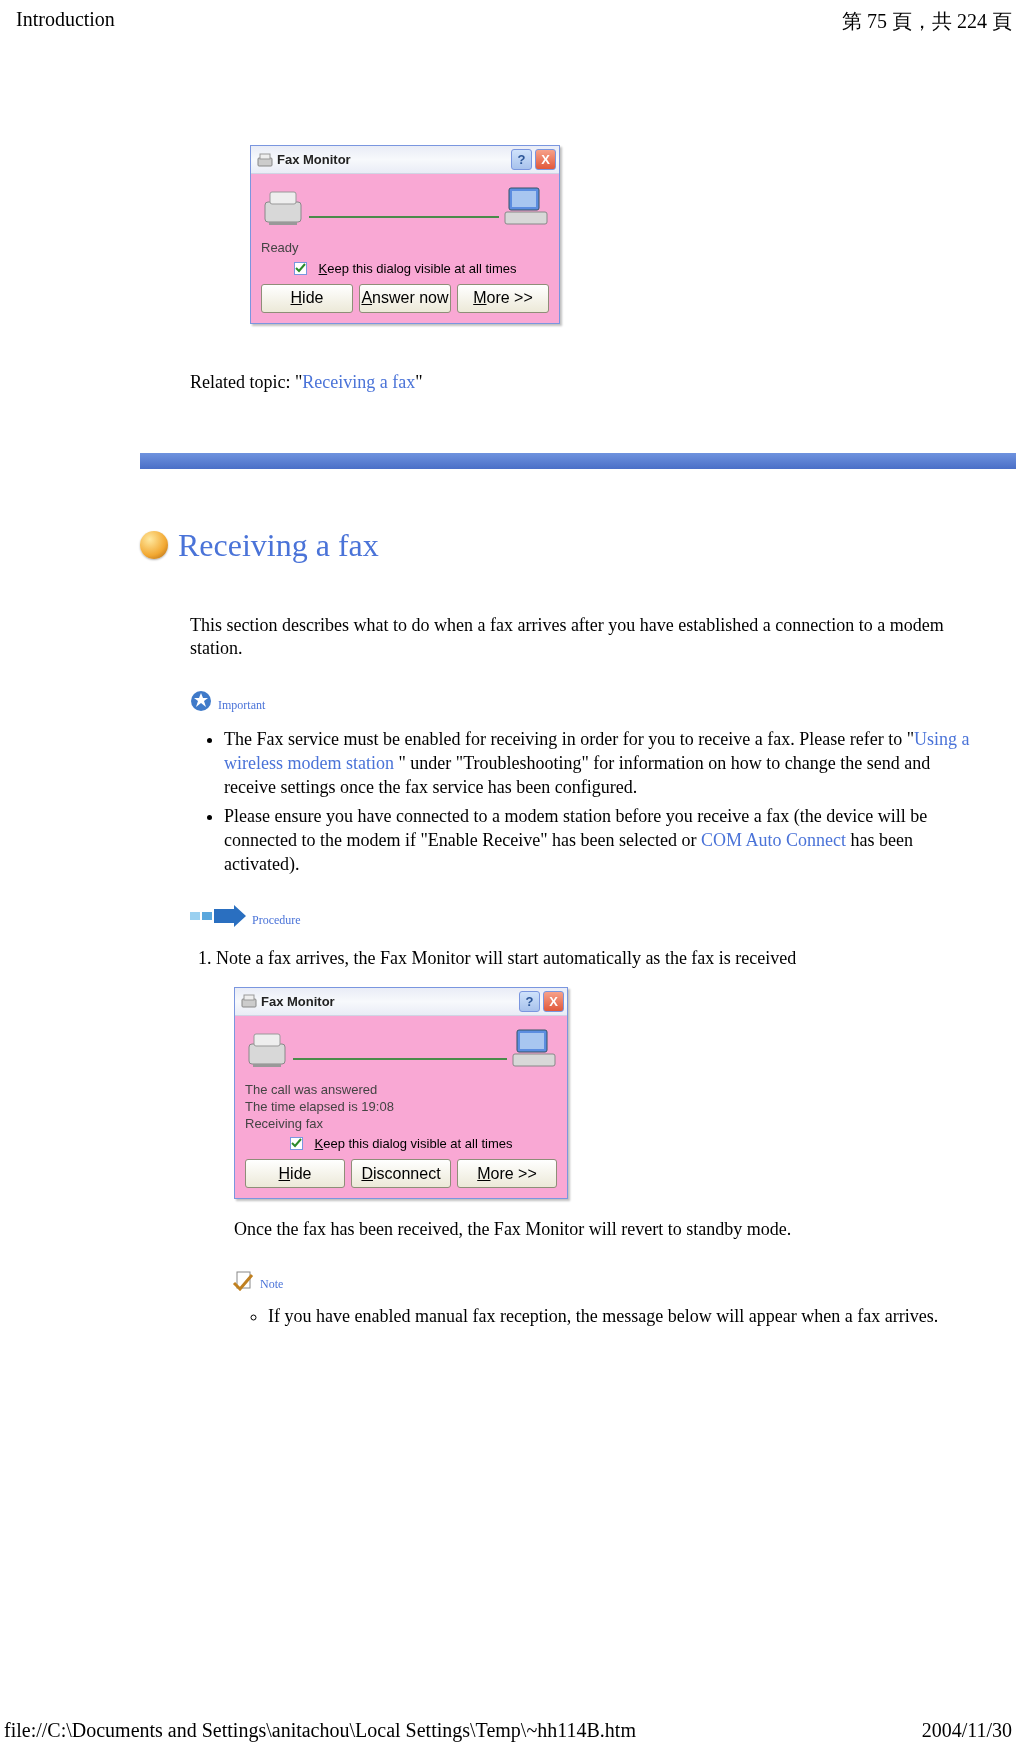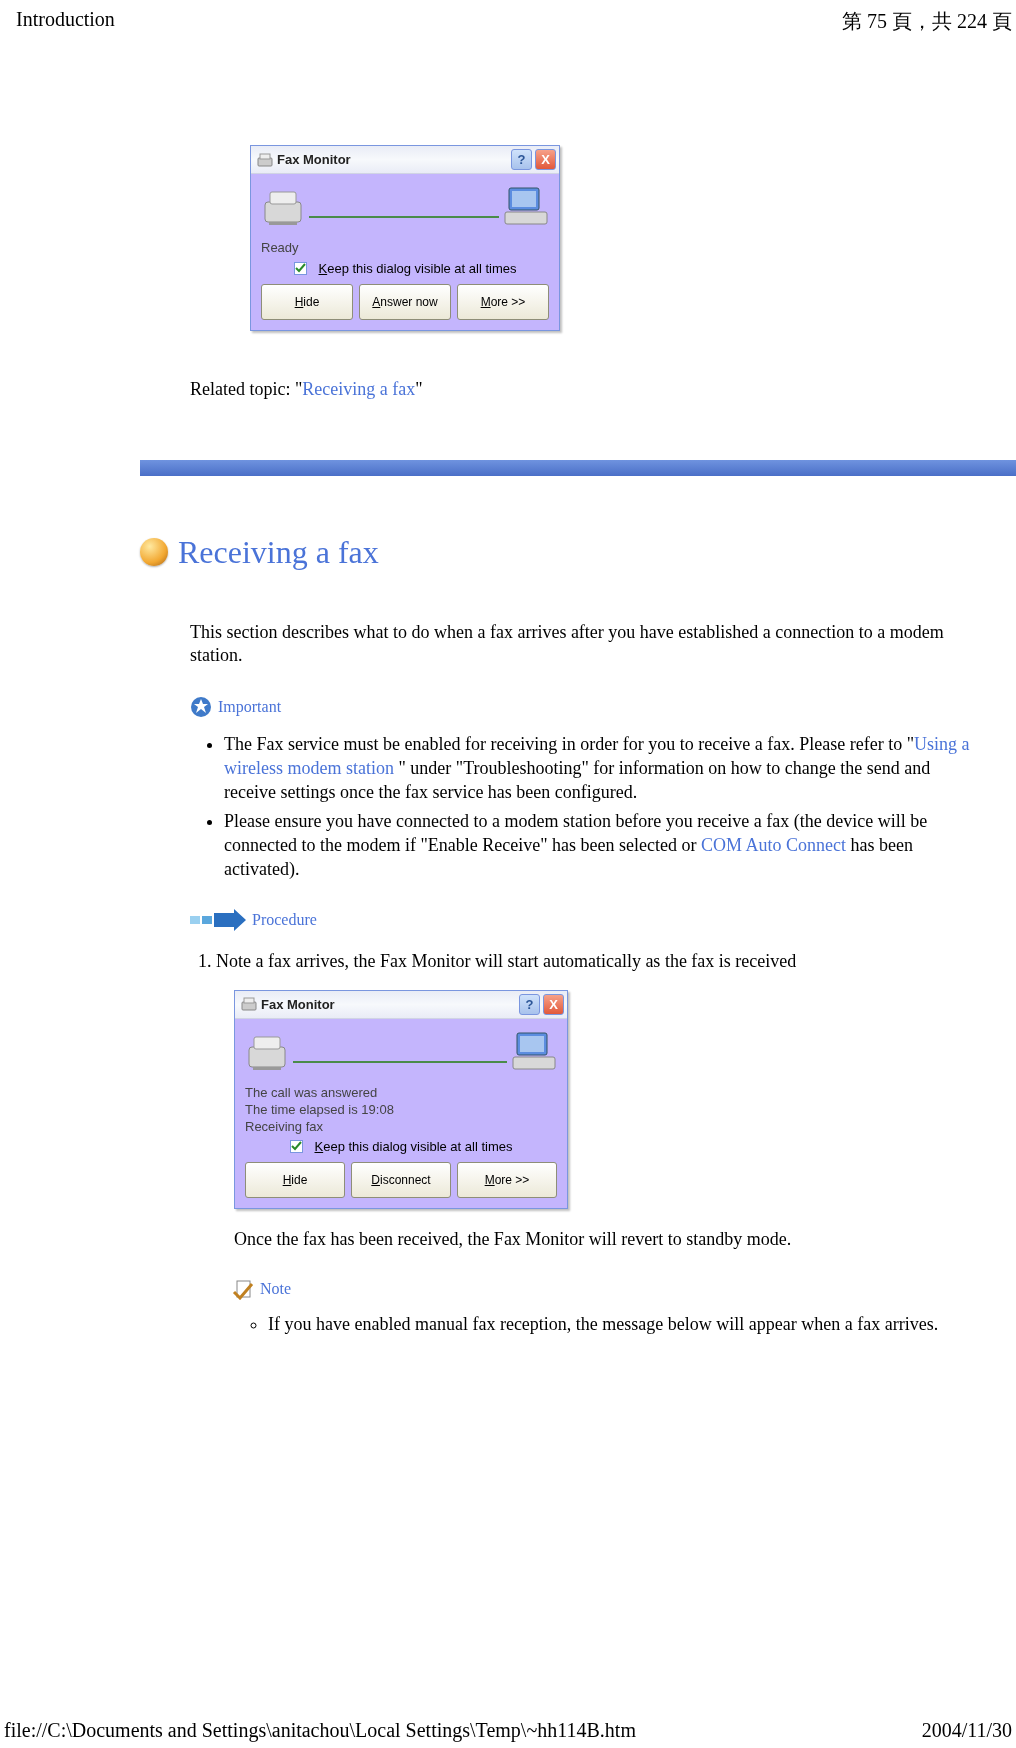--- a/index.html
+++ b/index.html
@@ -17,21 +17,21 @@
     justify-content: space-between;
     padding: 8px 4px 0 16px;
     font-size: 20px;
   }
   .content-col {
     margin-left: 190px;
     margin-right: 40px;
   }
   .fax-dialog {
     width: 310px;
-    background: #c4b5fd;
+    background: #f9a8d4;
     border: 1px solid #7a96df;
     box-shadow: 2px 2px 2px rgba(0,0,0,0.25);
     font-family: Tahoma, sans-serif;
     font-size: 13px;
     margin-left: 60px;
   }
   .fax-titlebar {
     height: 28px;
     background: linear-gradient(to bottom, #e9ecf6 0%, #f7f9fc 50%, #e9ecf6 100%);
     display: flex;
@@ -90,26 +90,26 @@
     justify-content: center;
   }
   .underline-letter { text-decoration: underline; }
   .dlg-buttons {
     display: flex;
     gap: 6px;
     margin-top: 8px;
   }
   .dlg-btn {
     flex: 1;
-    height: 36px;
+    height: 29px;
     background: linear-gradient(#fff,#ece9d8);
     border: 1px solid #8e8e78;
     border-radius: 3px;
     font-family: Tahoma, sans-serif;
-    font-size: 12px;
+    font-size: 16px;
     display: flex;
     align-items: center;
     justify-content: center;
   }
   .related {
     margin-top: 48px;
     margin-left: 0;
   }
   .link { color: #4a73d8; }
   .section-bar {
@@ -146,21 +146,22 @@
     display: flex;
     align-items: center;
     gap: 6px;
     margin-top: 28px;
   }
   .star {
     width: 22px; height: 22px;
   }
   .important-label, .procedure-label, .note-label {
     color: #4a73d8;
-    font-size: 16px;
+    font-size: 12px;
+    margin-top: 9px;
   }
   .bullets {
     margin-top: 14px;
     padding-left: 34px;
     line-height: 1.35;
   }
   .bullets li { margin-bottom: 4px; }
   .proc-arrow {
     width: 56px; height: 22px;
   }

